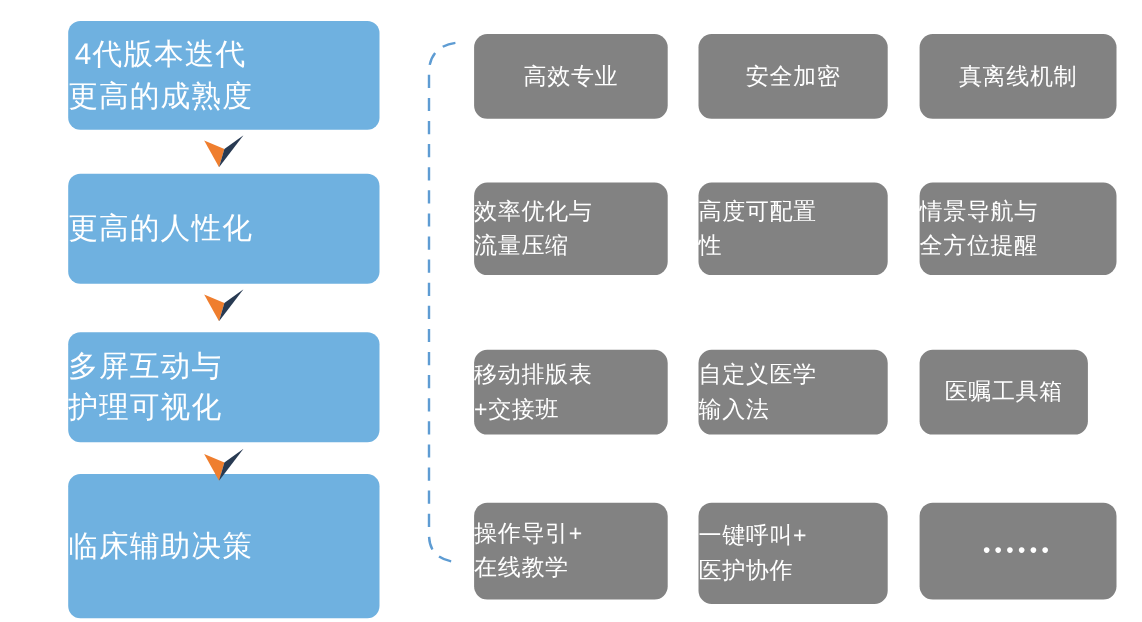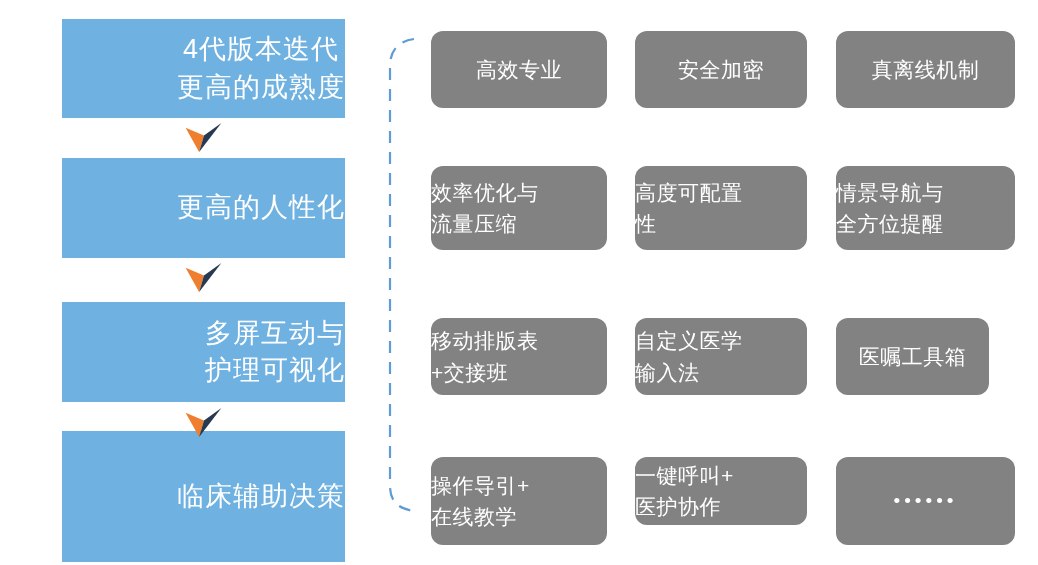--- a/index.html
+++ b/index.html
@@ -17,22 +17,22 @@
     width:1038px;height:565px;
     background:var(--page-bg);
     font-family:"Liberation Sans","DejaVu Sans",sans-serif;
     overflow:hidden;
   }
   
   .step{
     position:absolute;
     left:62px;width:283px;
     background:var(--step-box);
-    border-radius:0;
-    display:flex;align-items:center;justify-content:flex-end;
+    border-radius:11px;
+    display:flex;align-items:center;justify-content:flex-start;
     color:var(--box-text);
   }
   .step-label{
     white-space:pre-line;
     text-align:center;
     font-size:27px;
     line-height:1.38;
     font-weight:500;
     letter-spacing:1px;
   }
@@ -136,21 +136,21 @@
 输入法</span>
   </div>
   <div class="feature center" style="left:836px;top:318px;width:153px;height:77px">
     <span class="feature-label">医嘱工具箱</span>
   </div>
 
   <div class="feature left" style="left:431px;top:457px;width:176px;height:88px">
     <span class="feature-label">操作导引+
 在线教学</span>
   </div>
-  <div class="feature left" style="left:635px;top:457px;width:172px;height:68px">
+  <div class="feature left" style="left:635px;top:457px;width:172px;height:92px">
     <span class="feature-label">一键呼叫+
 医护协作</span>
   </div>
   <div class="feature center" style="left:836px;top:457px;width:179px;height:88px">
     <span class="feature-label dots">••••••</span>
   </div>
 
 </div>
 
 </body></html>

